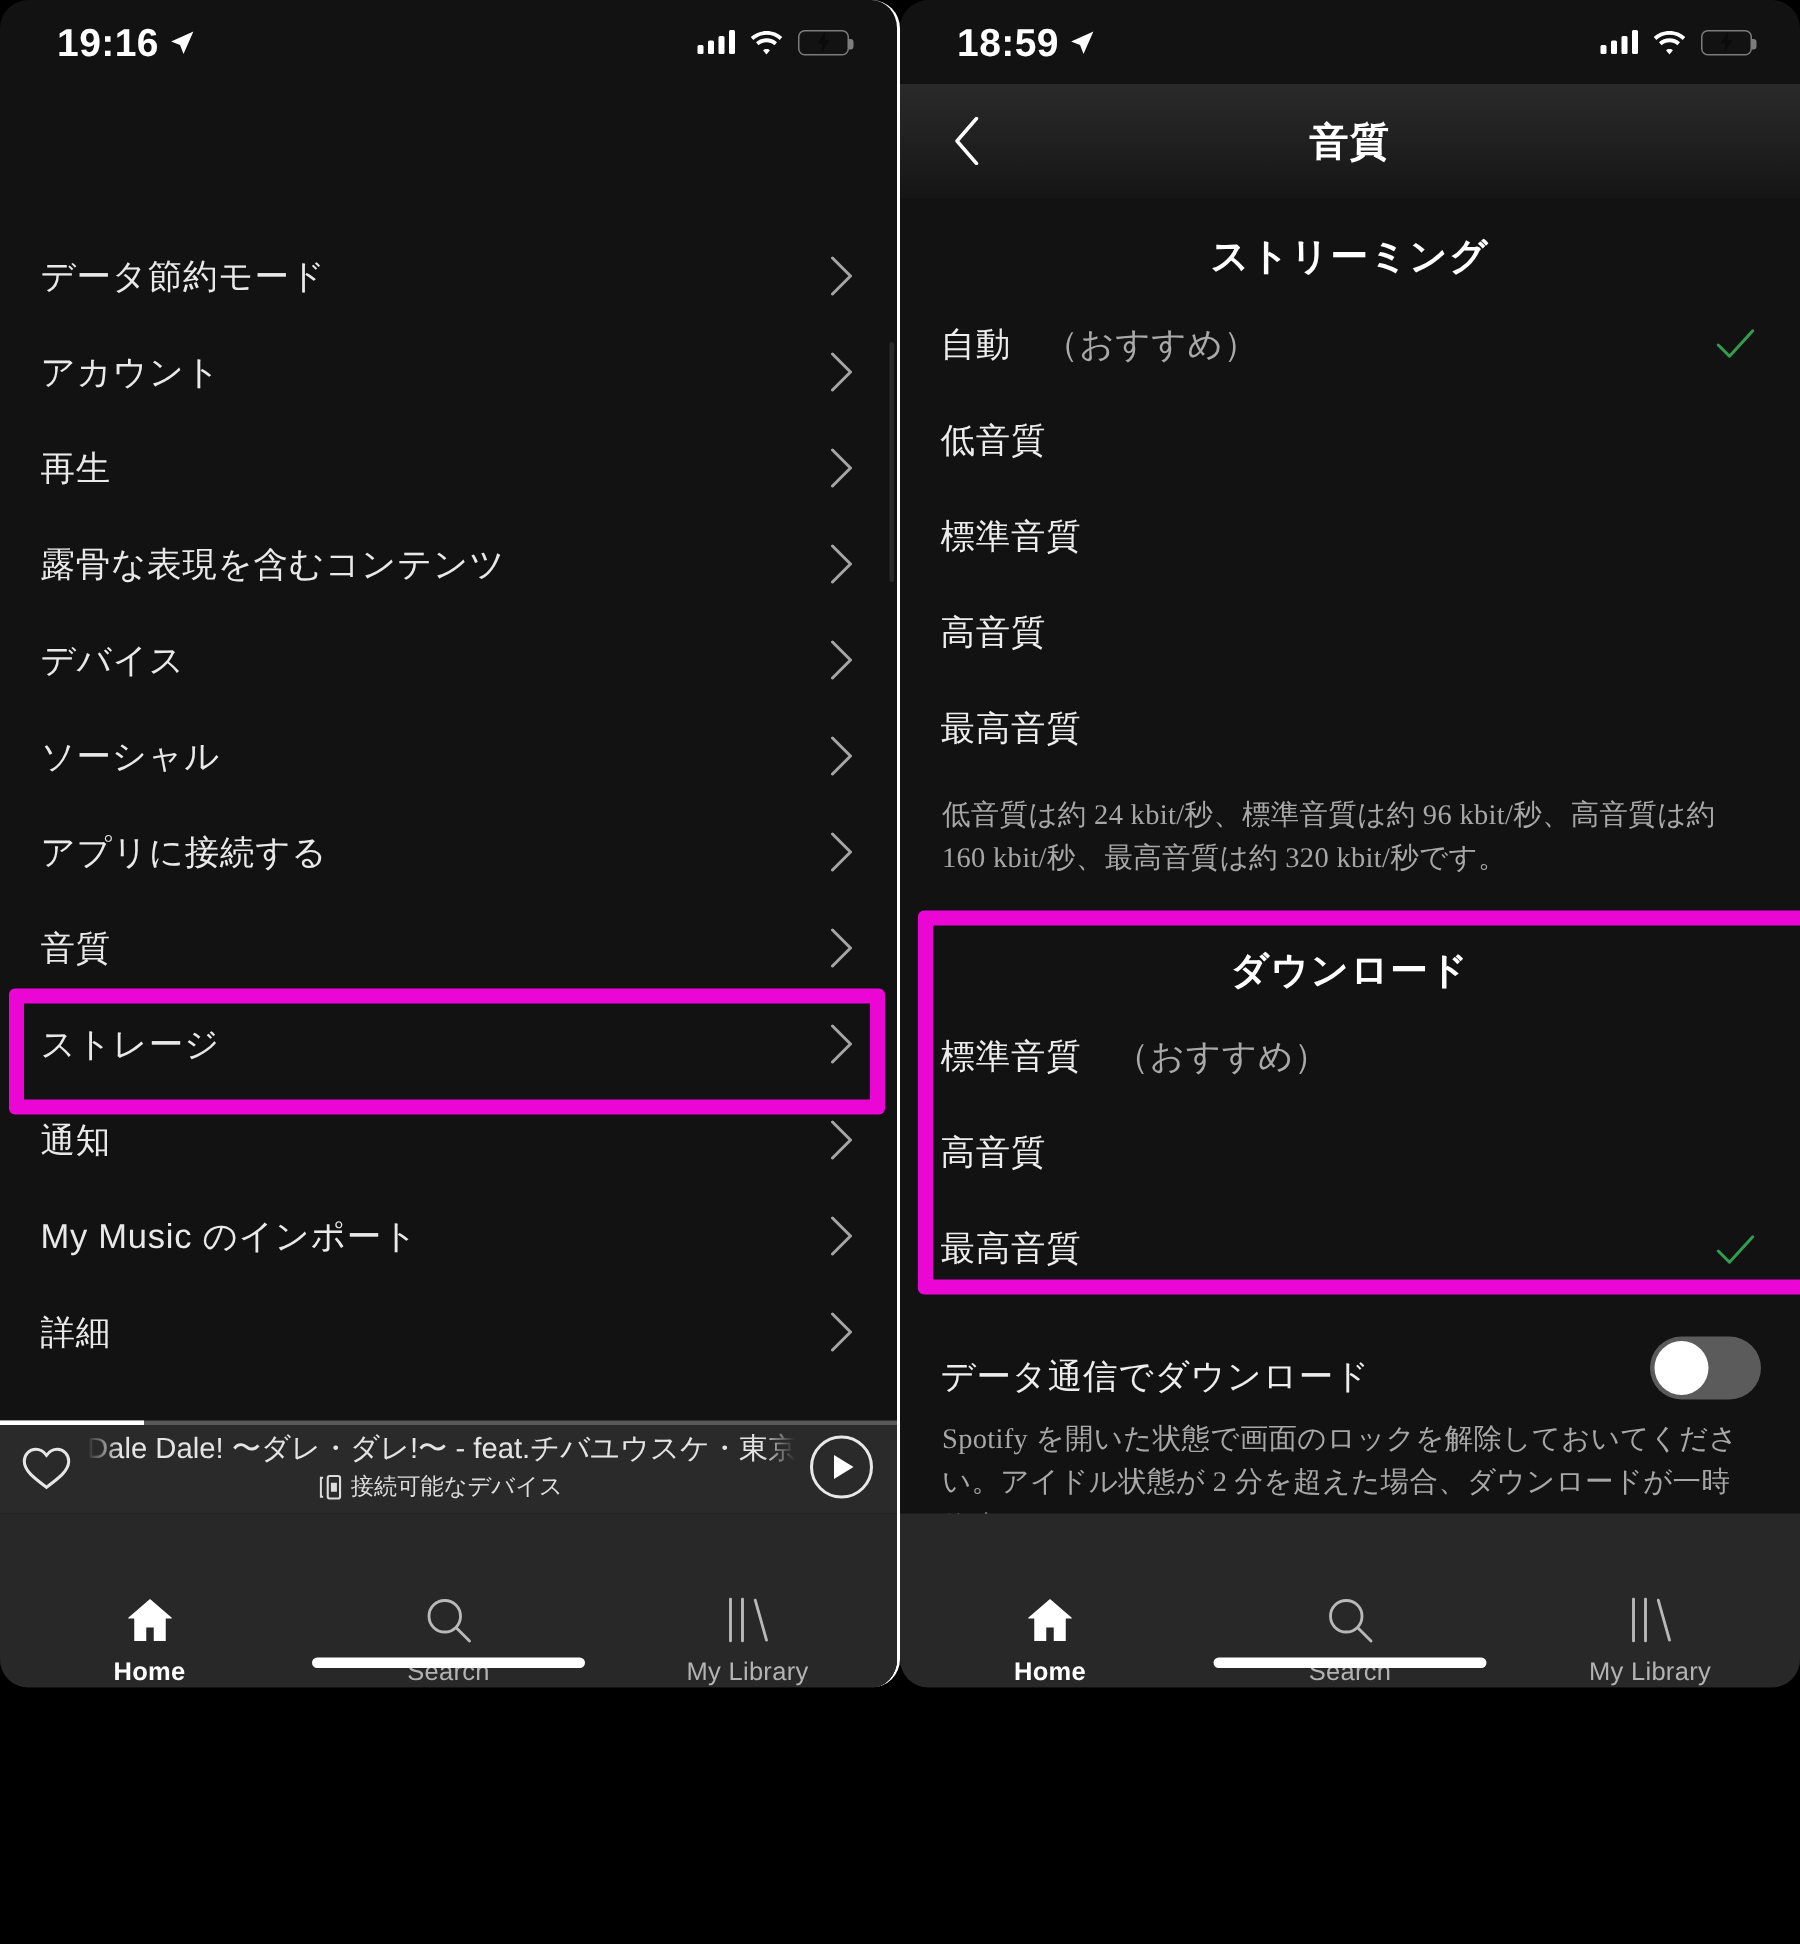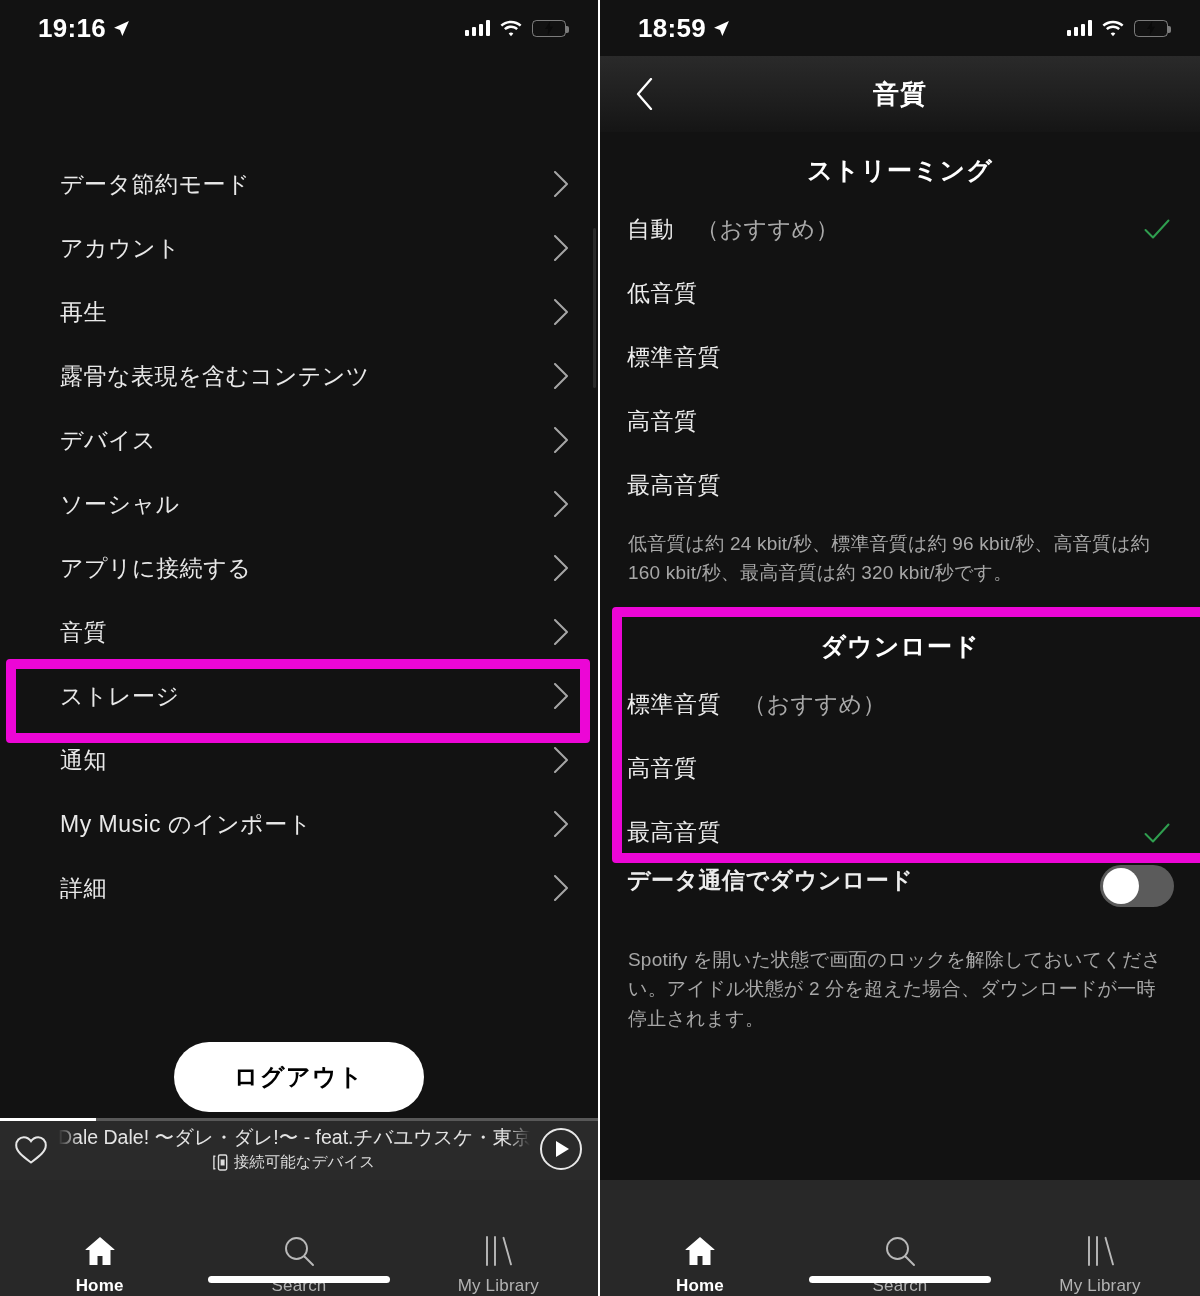--- a/index.html
+++ b/index.html
@@ -5,23 +5,24 @@
   * { box-sizing: border-box; margin: 0; padding: 0; }
   html, body {
     width: 1200px; height: 1296px;
     background: #000;
     font-family: "Liberation Sans", "DejaVu Sans", sans-serif;
     overflow: hidden;
   }
   .screens { display: flex; width: 1200px; height: 1296px; }
   .phone {
     position: relative;
-    width: 600px; height: 1296px;
+    width: 600px; height: 1125px;
     background: #121212;
     overflow: hidden;
+    border-radius: 19px;
   }
   .phone.left { border-right: 2px solid #ffffff; }
 
   
   .statusbar {
     position: absolute; top: 0; left: 0; right: 0; height: 56px;
     display: flex; align-items: center; justify-content: space-between;
     padding: 0 32px 0 38px;
     z-index: 6;
   }
@@ -73,21 +74,20 @@
     background: #121212;
     overflow: hidden;
   }
 
   
   .settings-list { padding-top: 20px; }
   .set-row {
     position: relative;
     height: 64px; display: flex; align-items: center;
     padding: 0 28px 0 27px;
-    margin-left: 33px;
   }
   .set-row .lbl { color: #e9e9e9; font-size: 23px; letter-spacing: .5px; }
   .chev-r { margin-left: auto; width: 18px; height: 28px; opacity: .62; }
 
   .scrollpill {
     position: absolute; right: 2px; top: 96px;
     width: 3px; height: 160px; border-radius: 2px;
     background: rgba(255,255,255,.10);
   }
 
@@ -177,26 +177,25 @@
   }
   .opt-row {
     height: 64px; display: flex; align-items: center;
     padding: 0 30px 0 27px;
   }
   .opt-row .olbl { color: #ededed; font-size: 23px; letter-spacing: .5px; }
   .opt-row .ohint { color: #a9a9a9; font-size: 23px; margin-left: 22px; letter-spacing: .5px; }
   .check { margin-left: auto; width: 26px; height: 20px; }
   .desc {
     color: #a7a7a7; font-size: 19px; line-height: 1.55;
-    padding: 12px 30px 20px 28px; letter-spacing: .2px;
+    padding: 12px 30px 20px 28px; letter-spacing: .2px; font-family: Liberation Serif, serif;
   }
   .toggle-row {
-    height: 68px; display: flex; align-items: flex-start;
+    height: 68px; display: flex; align-items: flex-end;
     padding: 0 26px 0 27px;
-    font-weight: bold;
   }
   .toggle-row .tlabel { color: #ededed; font-size: 23px; letter-spacing: .5px; }
   .switch {
     margin-left: auto; width: 74px; height: 42px; border-radius: 21px;
     background: #5b5b5b; position: relative; flex: 0 0 auto;
   }
   .switch .knob {
     position: absolute; top: 3px; left: 3px;
     width: 36px; height: 36px; border-radius: 50%; background: #fff;
   }

